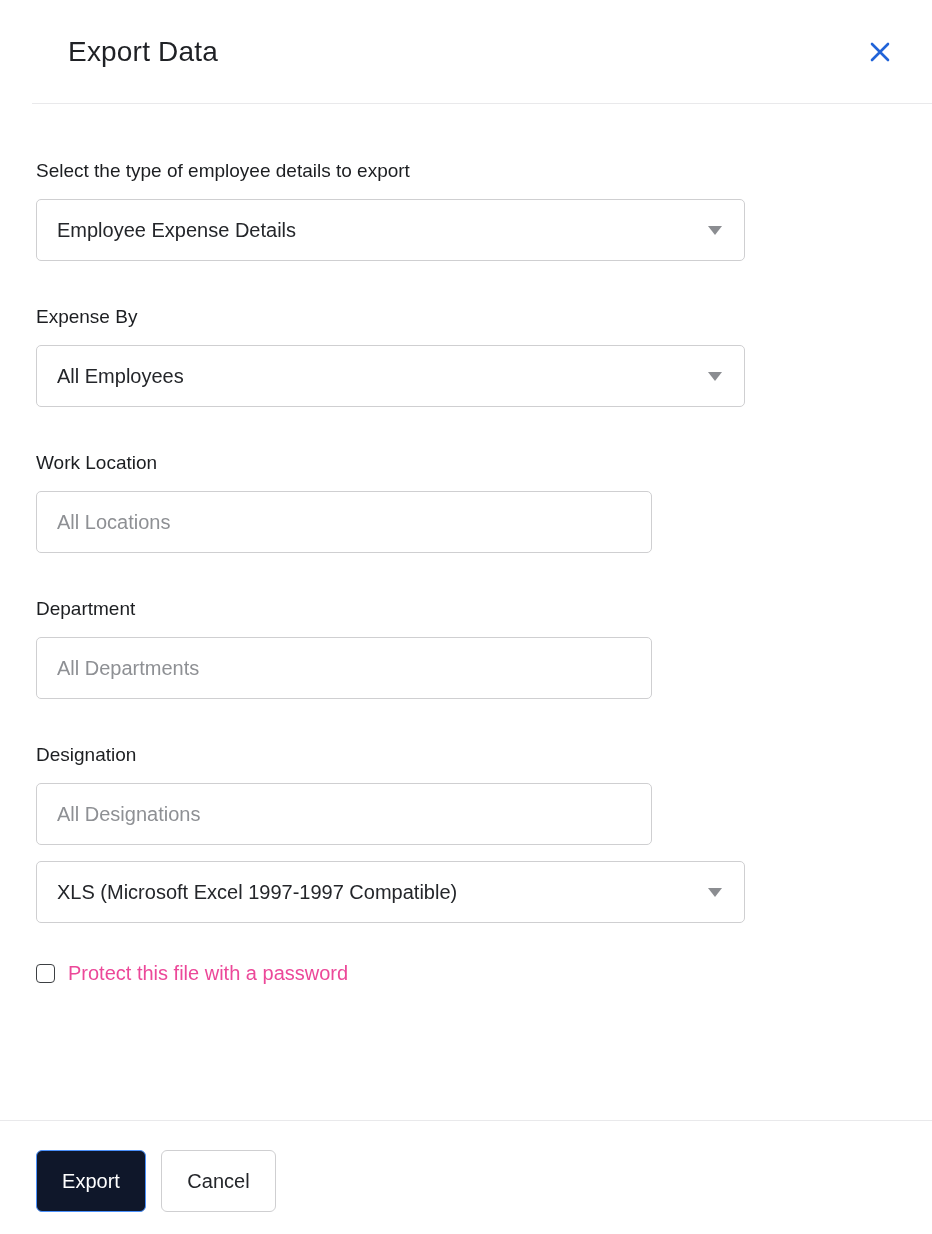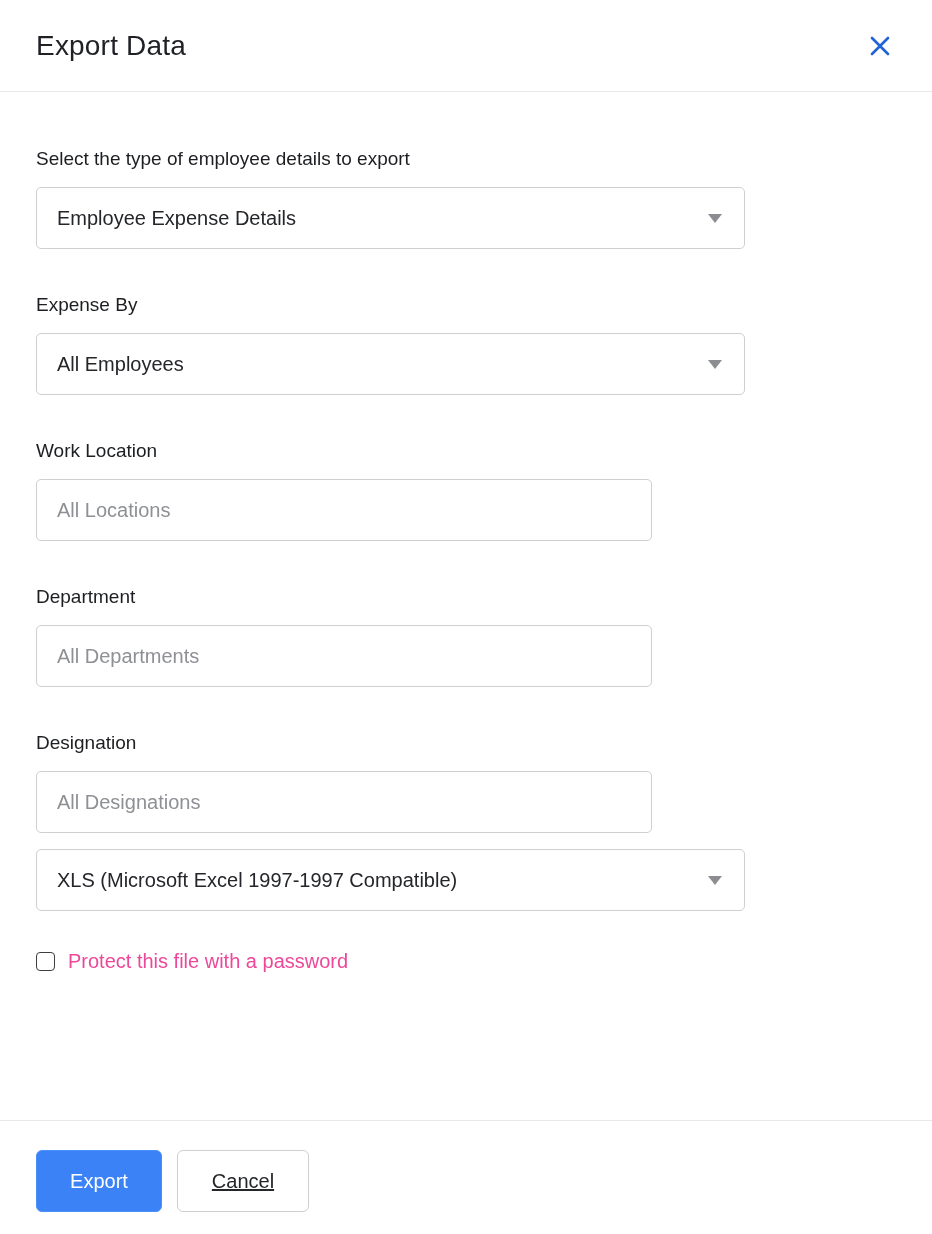--- a/index.html
+++ b/index.html
@@ -12,26 +12,27 @@
   .modal {
     width: 932px;
     height: 1234px;
     background: #ffffff;
     position: relative;
     overflow: hidden;
   }
 
   
   .modal-header {
-    height: 92px;
+    height: 104px;
     display: flex;
     align-items: center;
     justify-content: space-between;
     padding: 17px 36px;
     border-bottom: 1px solid #e9e9eb;
+    margin-left: 32px;
   }
   .modal-title {
     font-size: 28px;
     font-weight: 500;
     letter-spacing: 0.2px;
     color: #1f2125;
   }
   .close-btn {
     background: none;
     border: none;
@@ -135,31 +136,30 @@
     height: 62px;
     border-radius: 6px;
     font-size: 20px;
     font-family: "Liberation Sans", sans-serif;
     cursor: pointer;
     display: inline-flex;
     align-items: center;
     justify-content: center;
   }
   .btn-primary {
-    width: 126px;
-    background: #3b82f6;
+    width: 110px;
+    background: #0f172a;
     border: 1px solid #4a90fb;
     color: #ffffff;
   }
   .btn-secondary {
-    width: 132px;
+    width: 115px;
     background: #ffffff;
     border: 1px solid #cfcfd1;
     color: #24262a;
-    text-decoration: underline;
   }
 </style>
 </head>
 <body>
 
 <div class="modal">
 
   <div class="modal-header">
     <div class="modal-title">Export Data</div>
     <button class="close-btn">

